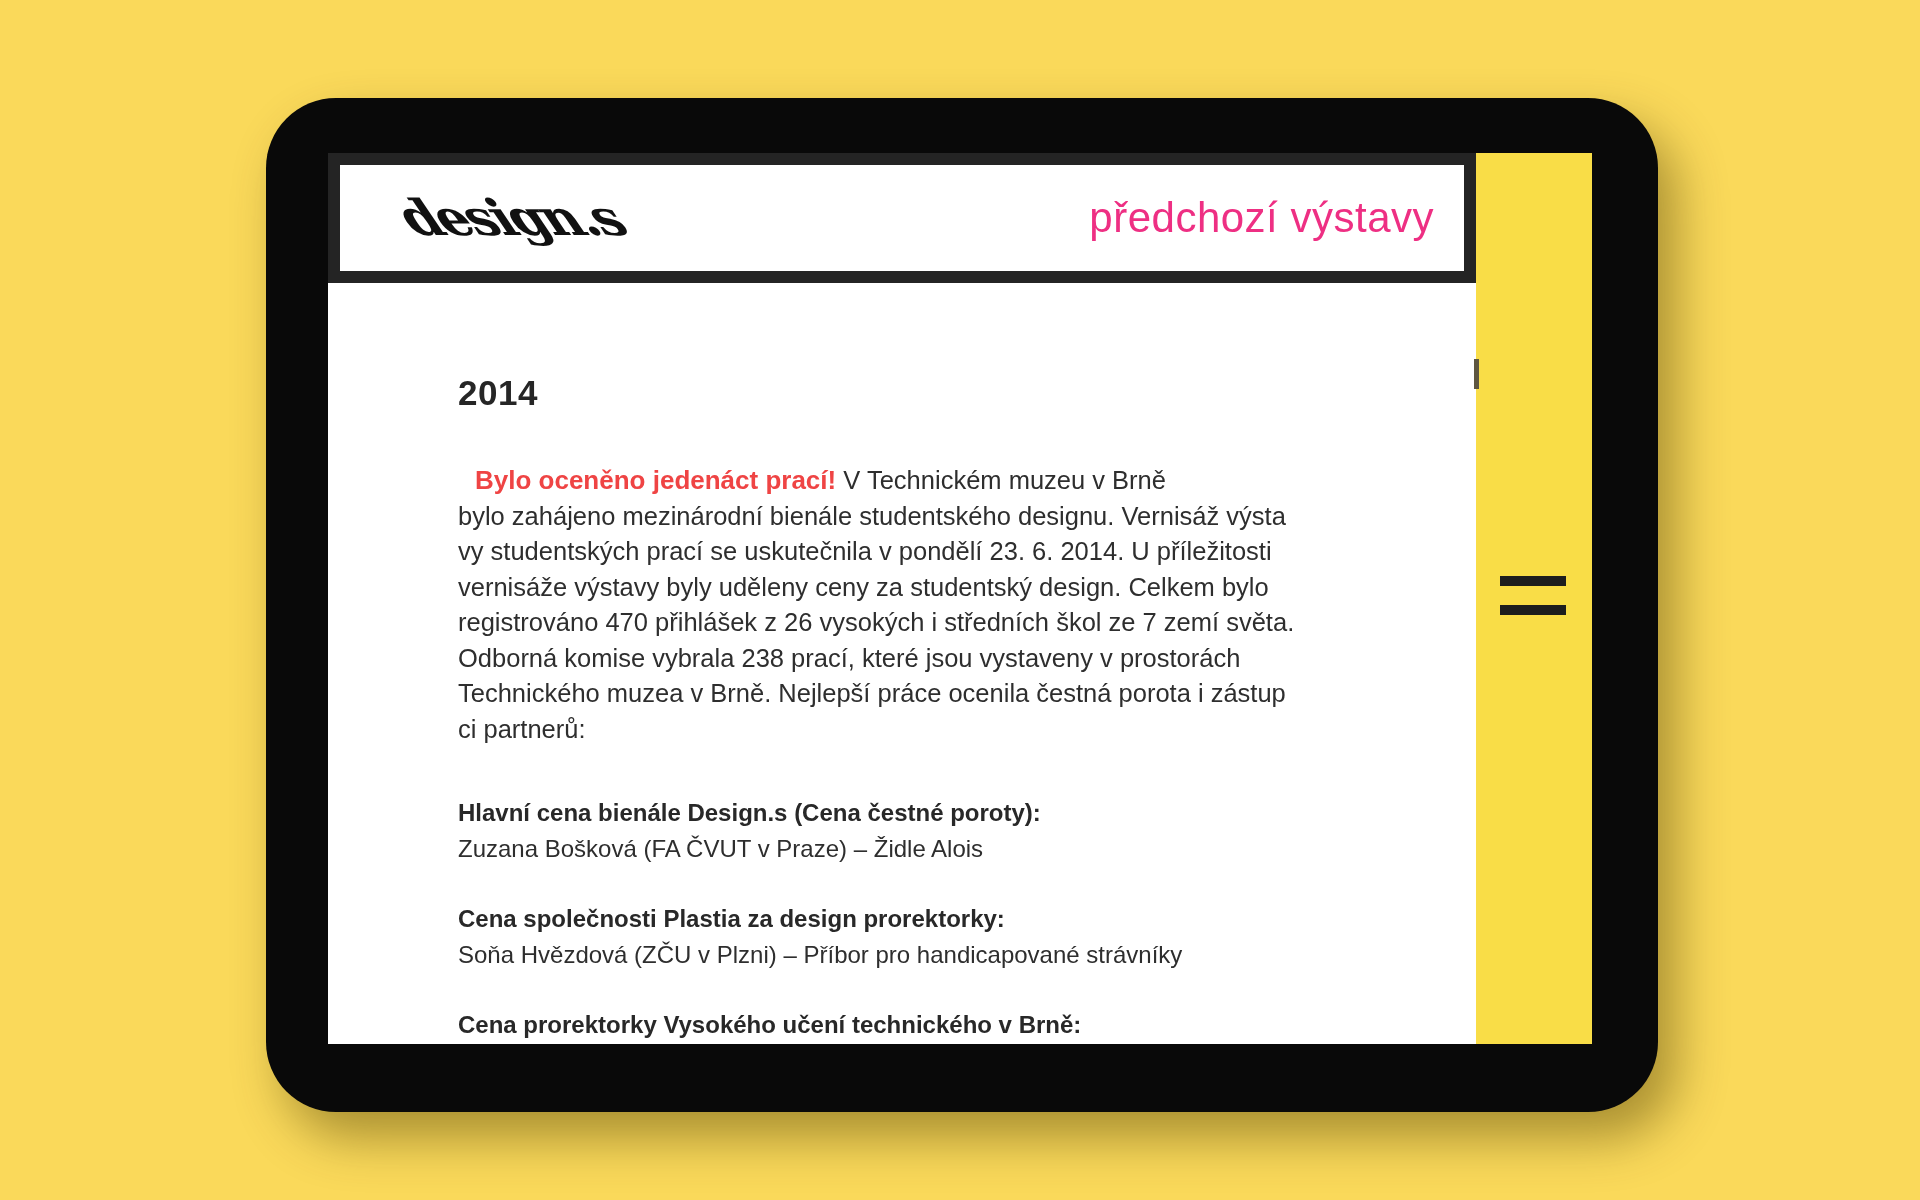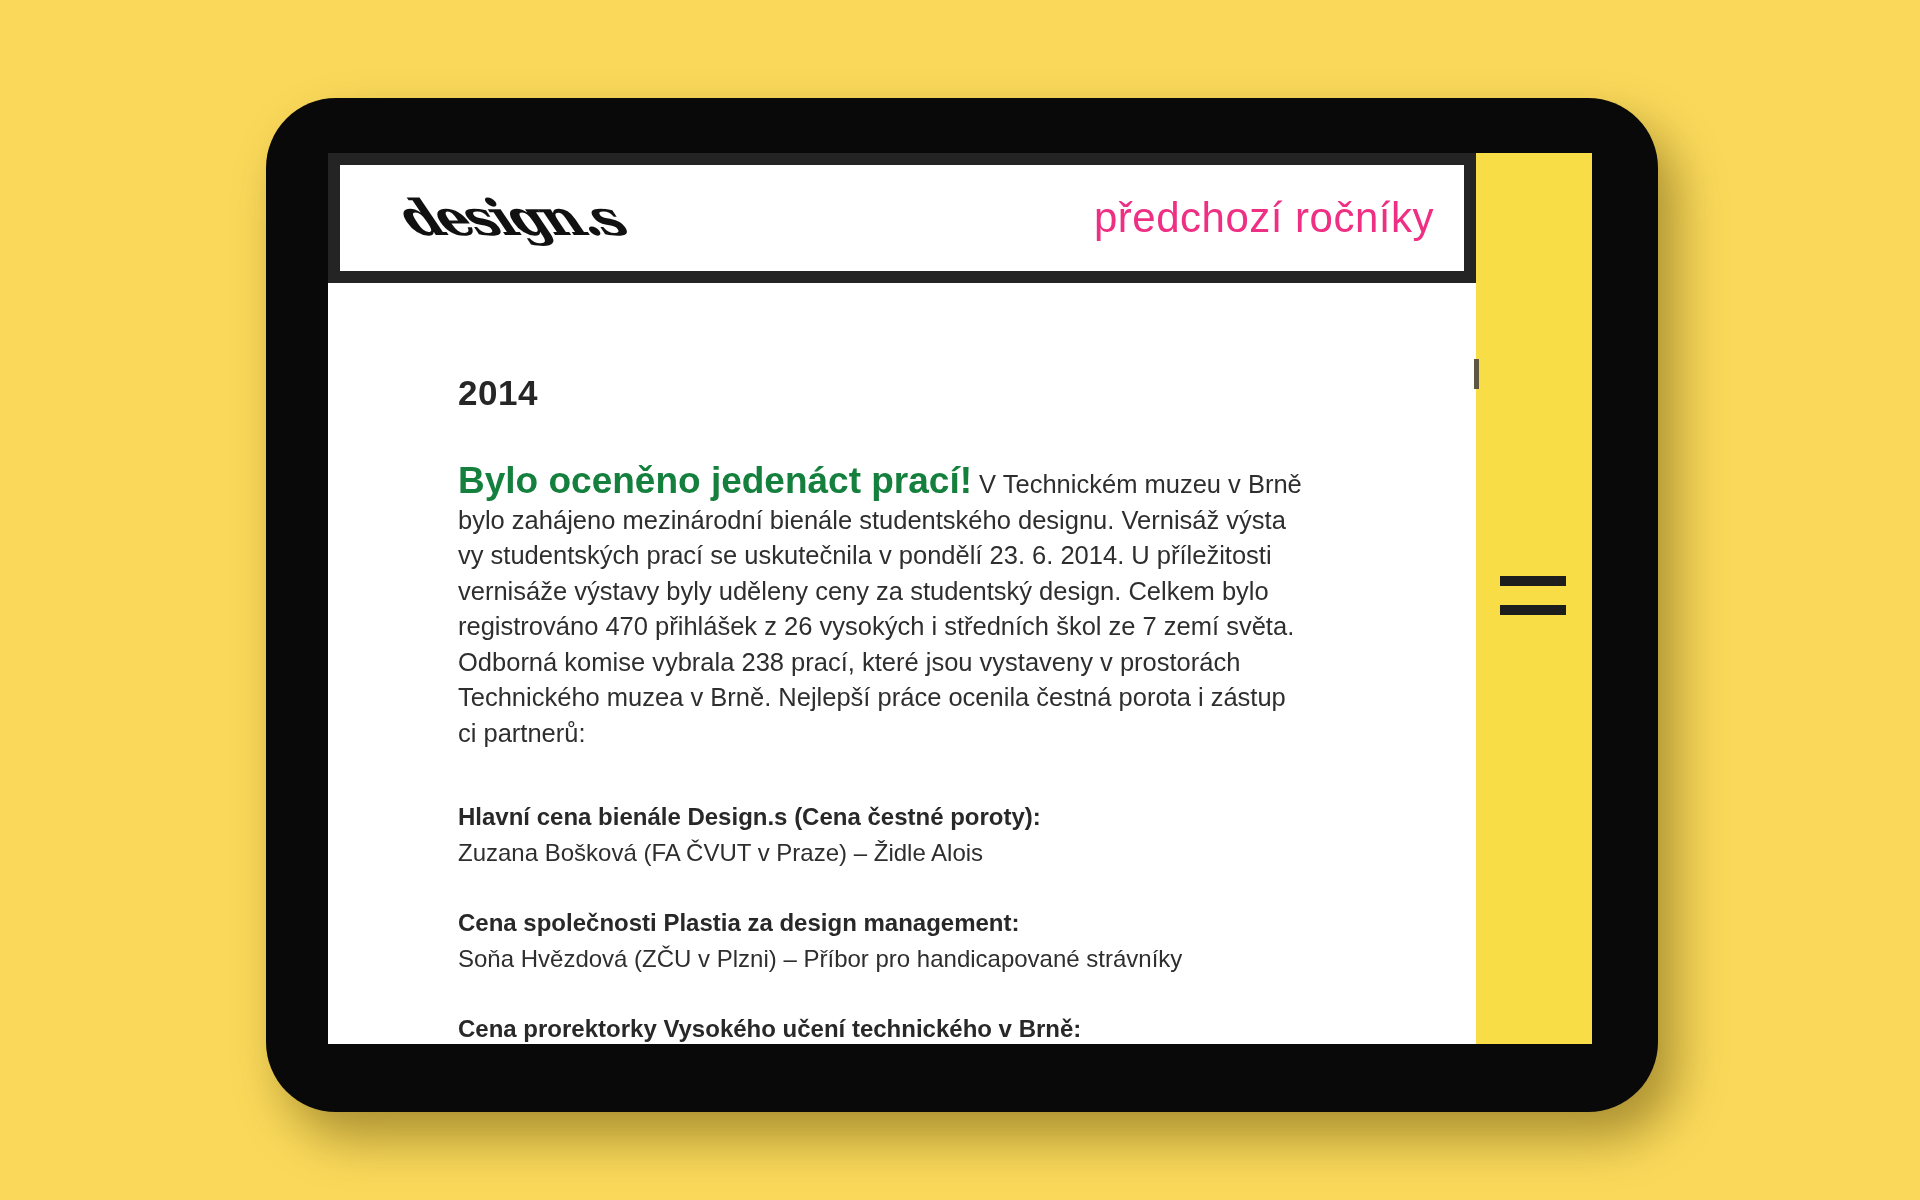--- a/index.html
+++ b/index.html
@@ -94,23 +94,24 @@
   }
   .lead-paragraph {
     width: 930px;
     font-size: 25.5px;
     line-height: 35.5px;
     white-space: pre-line;
     margin: 0 0 48px 0;
     color: #2e2e2e;
   }
   .lead-bold {
-    font-size: 37px;
+    font-size: 26px;
     font-weight: 700;
-    color: #15803d;
+    color: #ef4444;
+    margin-left: 17px;
   }
   .award-block {
     width: 930px;
     font-size: 24px;
     line-height: 35.5px;
     margin: 0 0 35px 0;
   }
   .award-title {
     font-weight: 700;
     color: #282828;
@@ -158,42 +159,42 @@
   }
 </style>
 </head>
 <body style="background: rgb(250, 217, 90);">
 
 <div class="tablet">
   <div class="screen">
 
     <div class="header-box">
       <div class="logo">design.s</div>
-      <div class="nav-link" id="nav-link" style="color: rgb(238, 47, 131);">předchozí ročníky</div>
+      <div class="nav-link" id="nav-link" style="color: rgb(238, 47, 131);">předchozí výstavy</div>
     </div>
 
     <div class="content">
       <h1 class="year-heading">2014</h1>
 
       <p class="lead-paragraph"><span class="lead-bold">Bylo oceněno jedenáct prací!</span><span> V Technickém muzeu v Brně
 bylo zahájeno mezinárodní bienále studentského designu. Vernisáž výsta
 vy studentských prací se uskutečnila v pondělí 23. 6. 2014. U příležitosti
 vernisáže výstavy byly uděleny ceny za studentský design. Celkem bylo
 registrováno 470 přihlášek z 26 vysokých i středních škol ze 7 zemí světa.
 Odborná komise vybrala 238 prací, které jsou vystaveny v prostorách
 Technického muzea v Brně. Nejlepší práce ocenila čestná porota i zástup
 ci partnerů:</span></p>
 
       <div class="award-block">
         <div class="award-title">Hlavní cena bienále Design.s (Cena čestné poroty):</div>
         <div class="award-winner">Zuzana Bošková (FA ČVUT v Praze) – Židle Alois</div>
       </div>
 
       <div class="award-block">
-        <div class="award-title">Cena společnosti Plastia za design management:</div>
+        <div class="award-title">Cena společnosti Plastia za design prorektorky:</div>
         <div class="award-winner">Soňa Hvězdová (ZČU v Plzni) – Příbor pro handicapované strávníky</div>
       </div>
 
       <div class="award-block">
         <div class="award-title">Cena prorektorky Vysokého učení technického v Brně:</div>
         <div class="award-winner">Renata Bachmannová (UJEP Ústí n. Labem) – Collar lamp</div>
       </div>
     </div>
 
     <div class="sidebar" id="sidebar" style="background: rgb(249, 221, 71);">

